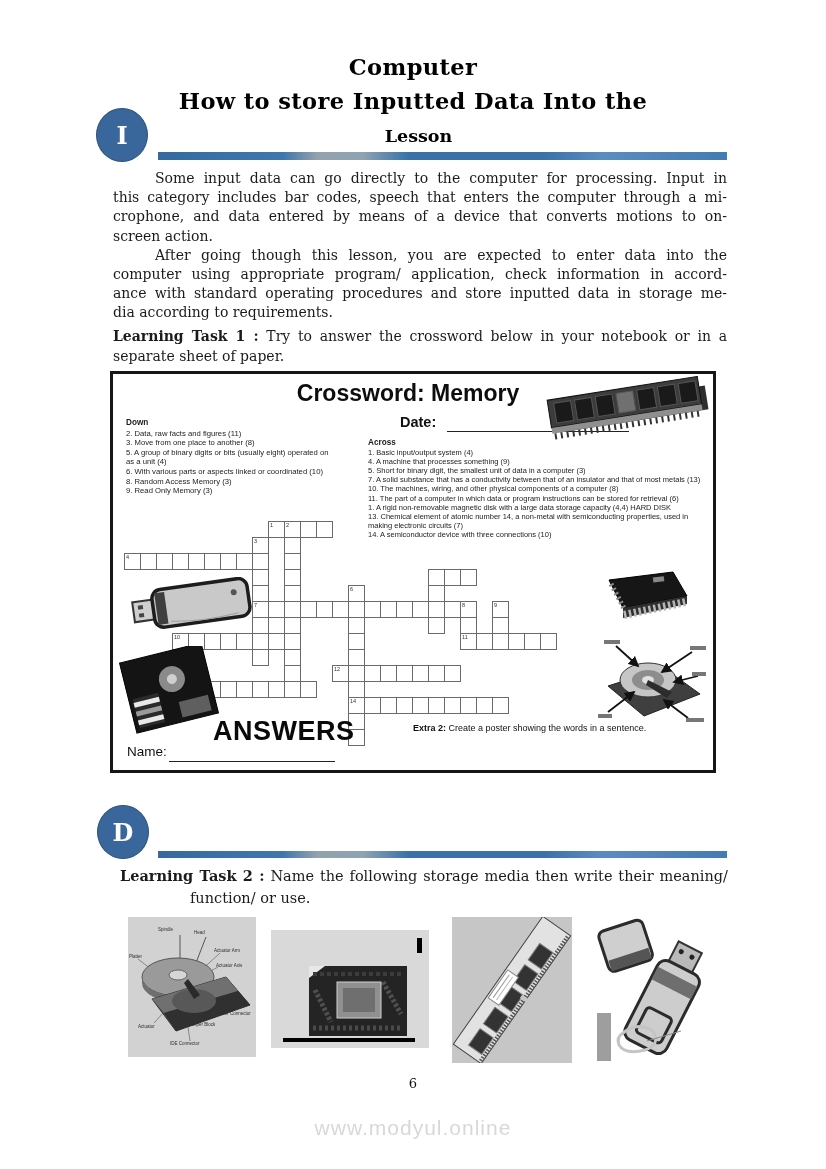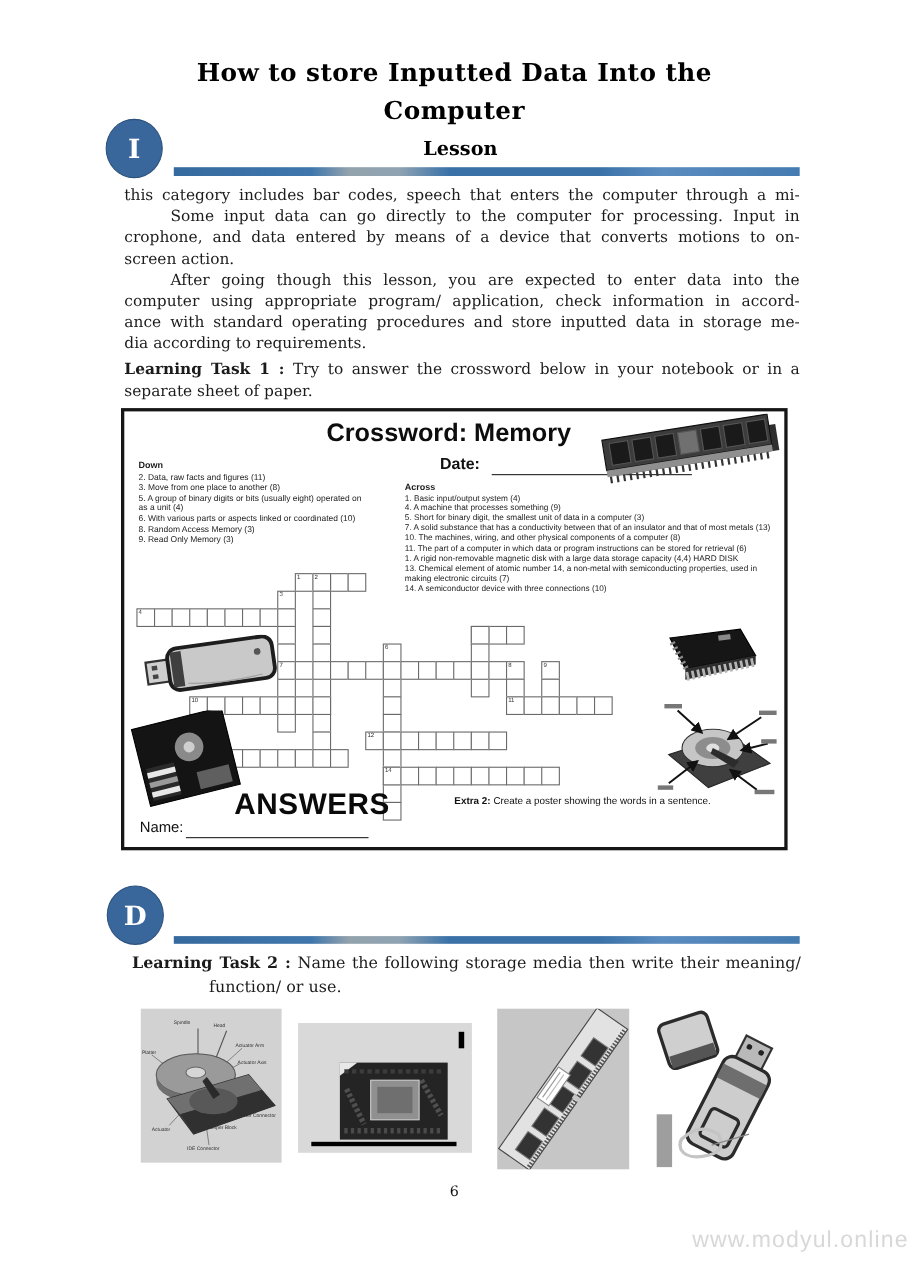--- a/index.html
+++ b/index.html
@@ -59,42 +59,42 @@
   .t2-img{position:absolute;}
   #t2-hdd{left:128px;top:917px;width:128px;height:140px;background:#d2d2d2;}
   #t2-chip{left:271px;top:930px;width:158px;height:118px;background:#d9d9d9;}
   #t2-ram{left:452px;top:917px;width:120px;height:146px;background:#c6c6c6;}
   #t2-usb{left:593px;top:913px;width:115px;height:150px;background:#fff;}
   .hdd-label{position:absolute;font-family:"Liberation Sans",sans-serif;font-size:4.5px;
              line-height:5px;color:#2e2e2e;white-space:nowrap;}
 
   
   .pageno{position:absolute;left:0;right:0;top:1076px;text-align:center;font-size:13px;color:#111;}
-  .watermark{position:absolute;left:0;right:0;top:1116px;text-align:right;font-size:21px;
+  .watermark{position:absolute;left:0;right:0;top:1116px;text-align:center;font-size:21px;
              color:#d8d8d8;font-family:"Liberation Sans",sans-serif;letter-spacing:1px;}
 </style>
 </head>
 <body>
 
 <div class="page">
 
   <div class="doc-title">
+    <div>Computer</div>
     <div>How to store Inputted Data Into the</div>
-    <div>Computer</div>
   </div>
 
   <div class="badge" id="badge-i">
     <span>I</span>
   </div>
   <div class="lesson-heading">Lesson</div>
   <div class="hbar" id="bar-lesson"></div>
 
   <div class="body-text">
+    <div class="jline indent">Some input data can go directly to the computer for processing. Input in</div>
     <div class="jline">this category includes bar codes, speech that enters the computer through a mi-</div>
-    <div class="jline indent">Some input data can go directly to the computer for processing. Input in</div>
     <div class="jline">crophone, and data entered by means of a device that converts motions to on-</div>
     <div class="jline last">screen action.</div>
     <div class="jline indent">After going though this lesson, you are expected to enter data into the</div>
     <div class="jline">computer using appropriate program/ application, check information in accord-</div>
     <div class="jline">ance with standard operating procedures and store inputted data in storage me-</div>
     <div class="jline last">dia according to requirements.</div>
   </div>
 
   <div class="task-block">
     <div class="jline"><span class="task-label">Learning Task 1 :</span><span> Try to answer the crossword below in your notebook or in a</span></div>

